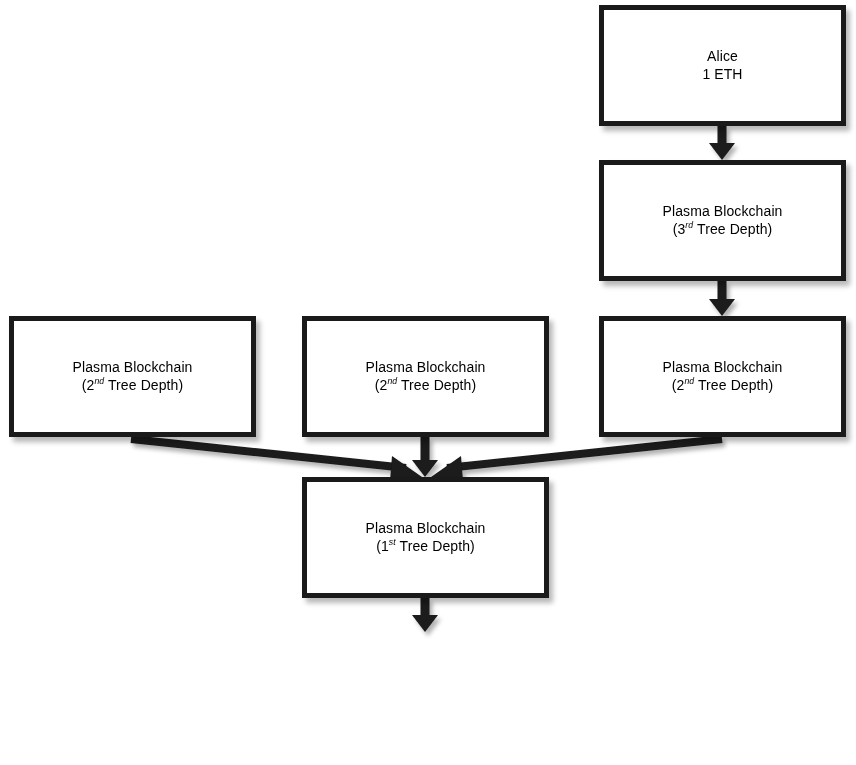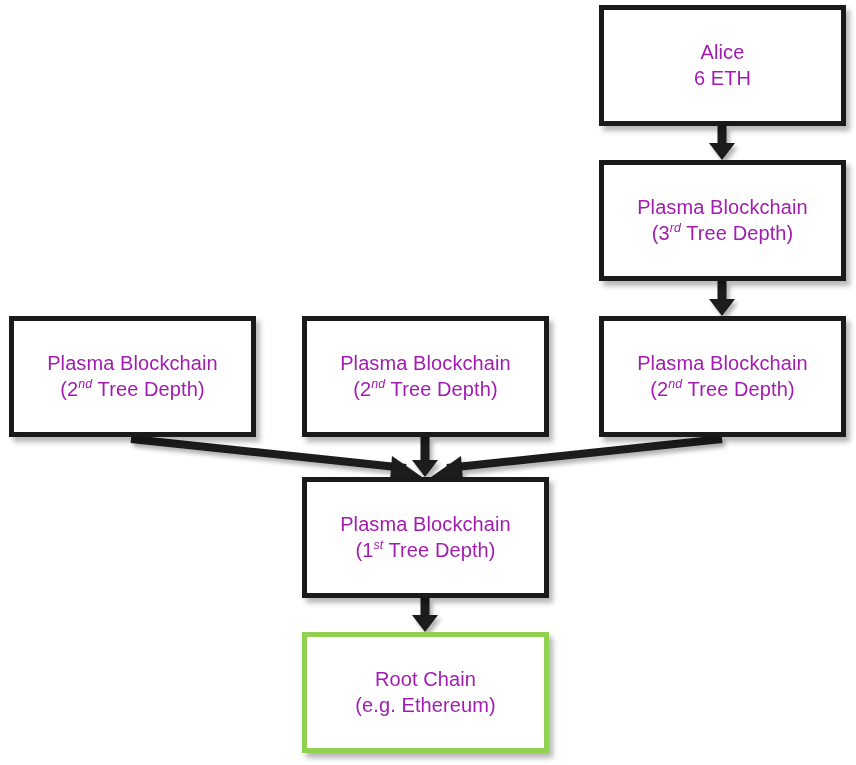--- a/index.html
+++ b/index.html
@@ -26,23 +26,23 @@
     display: flex;
     align-items: center;
     justify-content: center;
     text-align: center;
     z-index: 3;
   }
   .node.accent {
     border-color: #92d050;
   }
   .node-label {
-    font-size: 20px;
+    font-size: 14px;
     line-height: 1.28;
-    color: #a21caf;
+    color: #000000;
     letter-spacing: 0.1px;
     white-space: pre-line;
     padding: 0 6px;
   }
   .node-label .ord {
     font-size: 0.62em;
     vertical-align: super;
     line-height: 0;
     font-style: italic;
   }
@@ -104,21 +104,21 @@
       </g>
 
       <g>
         <line x1="425" y1="598" x2="425" y2="618" stroke="#1a1a1a" stroke-width="9"></line>
         <polygon points="412,615 438,615 425,632" fill="#1a1a1a"></polygon>
       </g>
     </g>
   </svg>
 
   <div class="node" id="node-alice">
-    <div class="node-label"><span>Alice</span><br><span>6 ETH</span></div>
+    <div class="node-label"><span>Alice</span><br><span>1 ETH</span></div>
   </div>
 
   <div class="node" id="node-depth3">
     <div class="node-label"><span>Plasma Blockchain</span><br><span>(3</span><span class="ord">rd</span><span> Tree Depth)</span></div>
   </div>
 
   <div class="node" id="node-depth2-right">
     <div class="node-label"><span>Plasma Blockchain</span><br><span>(2</span><span class="ord">nd</span><span> Tree Depth)</span></div>
   </div>
 
@@ -127,17 +127,14 @@
   </div>
 
   <div class="node" id="node-depth2-left">
     <div class="node-label"><span>Plasma Blockchain</span><br><span>(2</span><span class="ord">nd</span><span> Tree Depth)</span></div>
   </div>
 
   <div class="node" id="node-depth1">
     <div class="node-label"><span>Plasma Blockchain</span><br><span>(1</span><span class="ord">st</span><span> Tree Depth)</span></div>
   </div>
 
-  <div class="node accent" id="node-rootchain">
-    <div class="node-label"><span>Root Chain</span><br><span>(e.g. Ethereum)</span></div>
-  </div>
 
 </div>
 
 </body></html>

